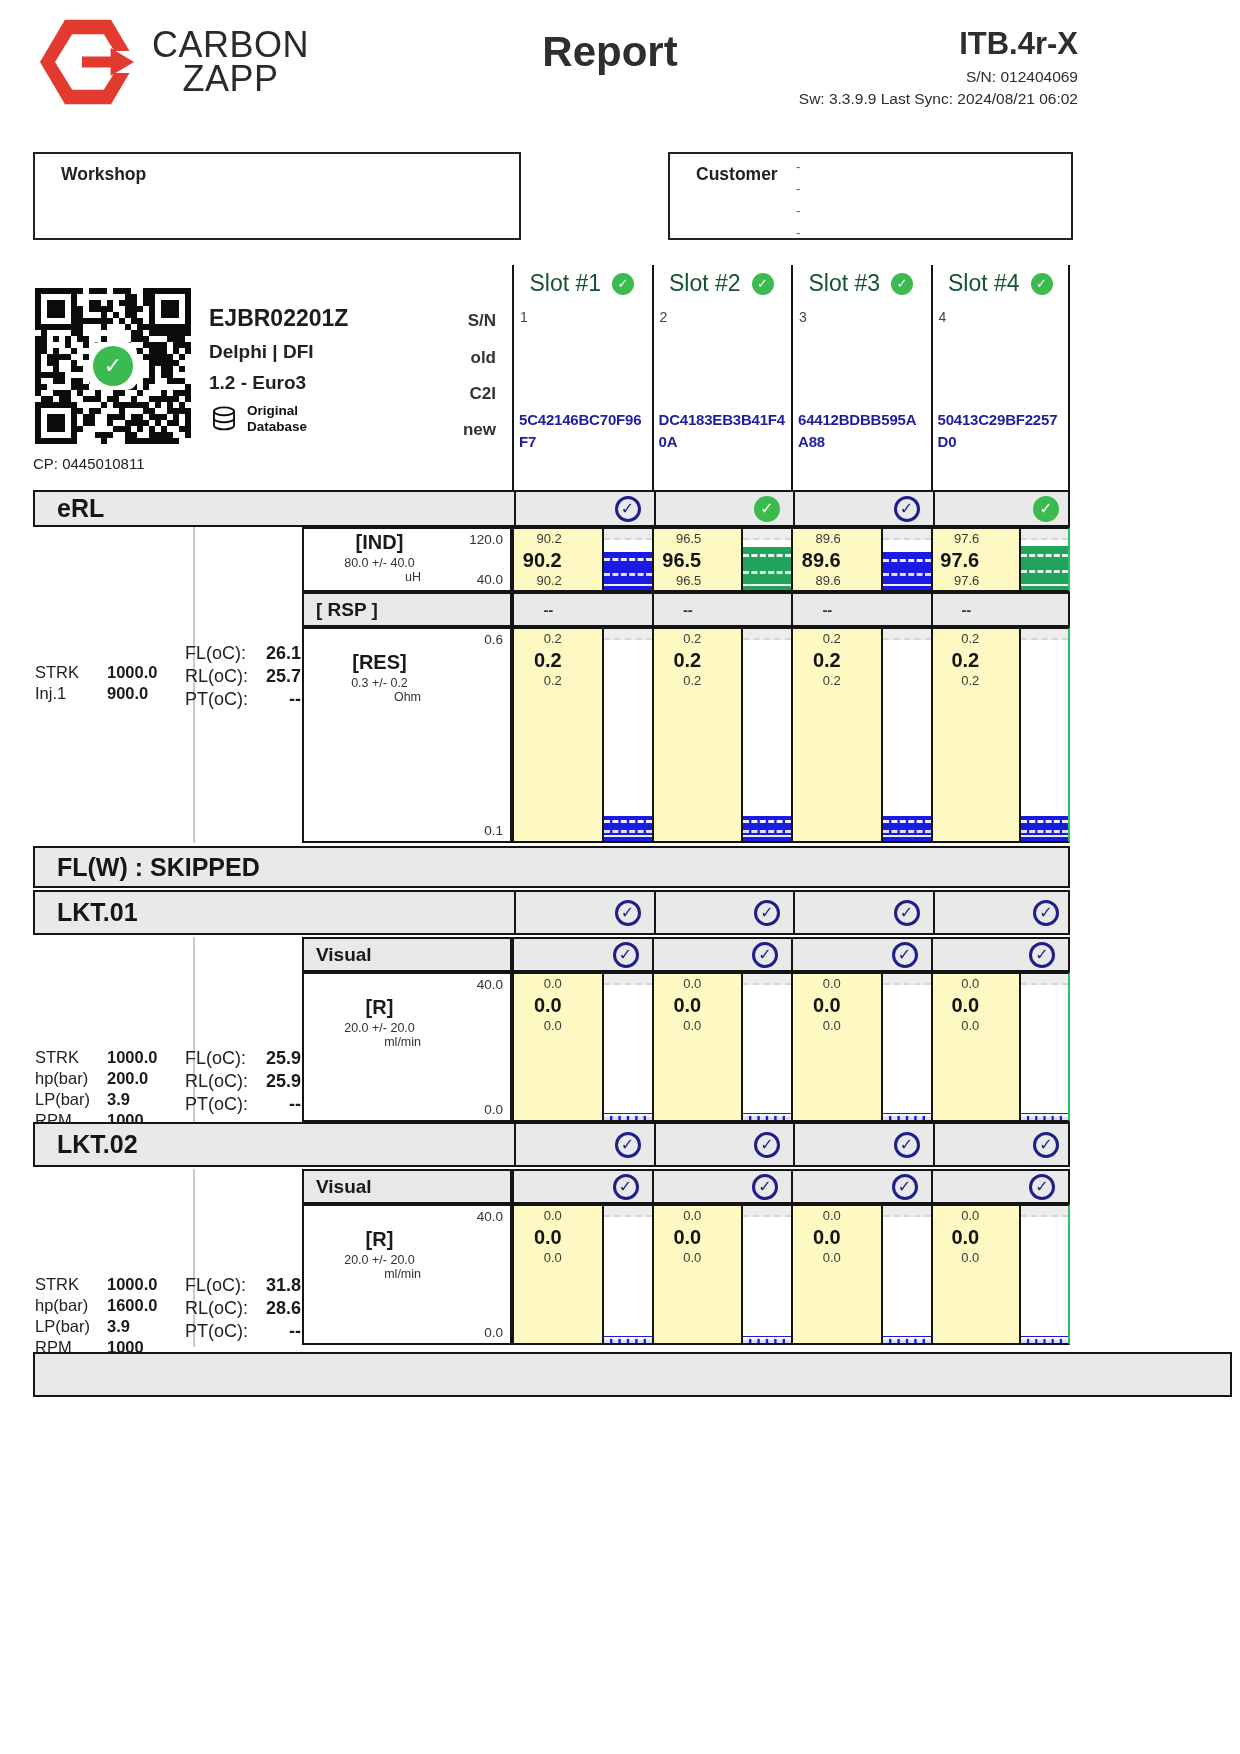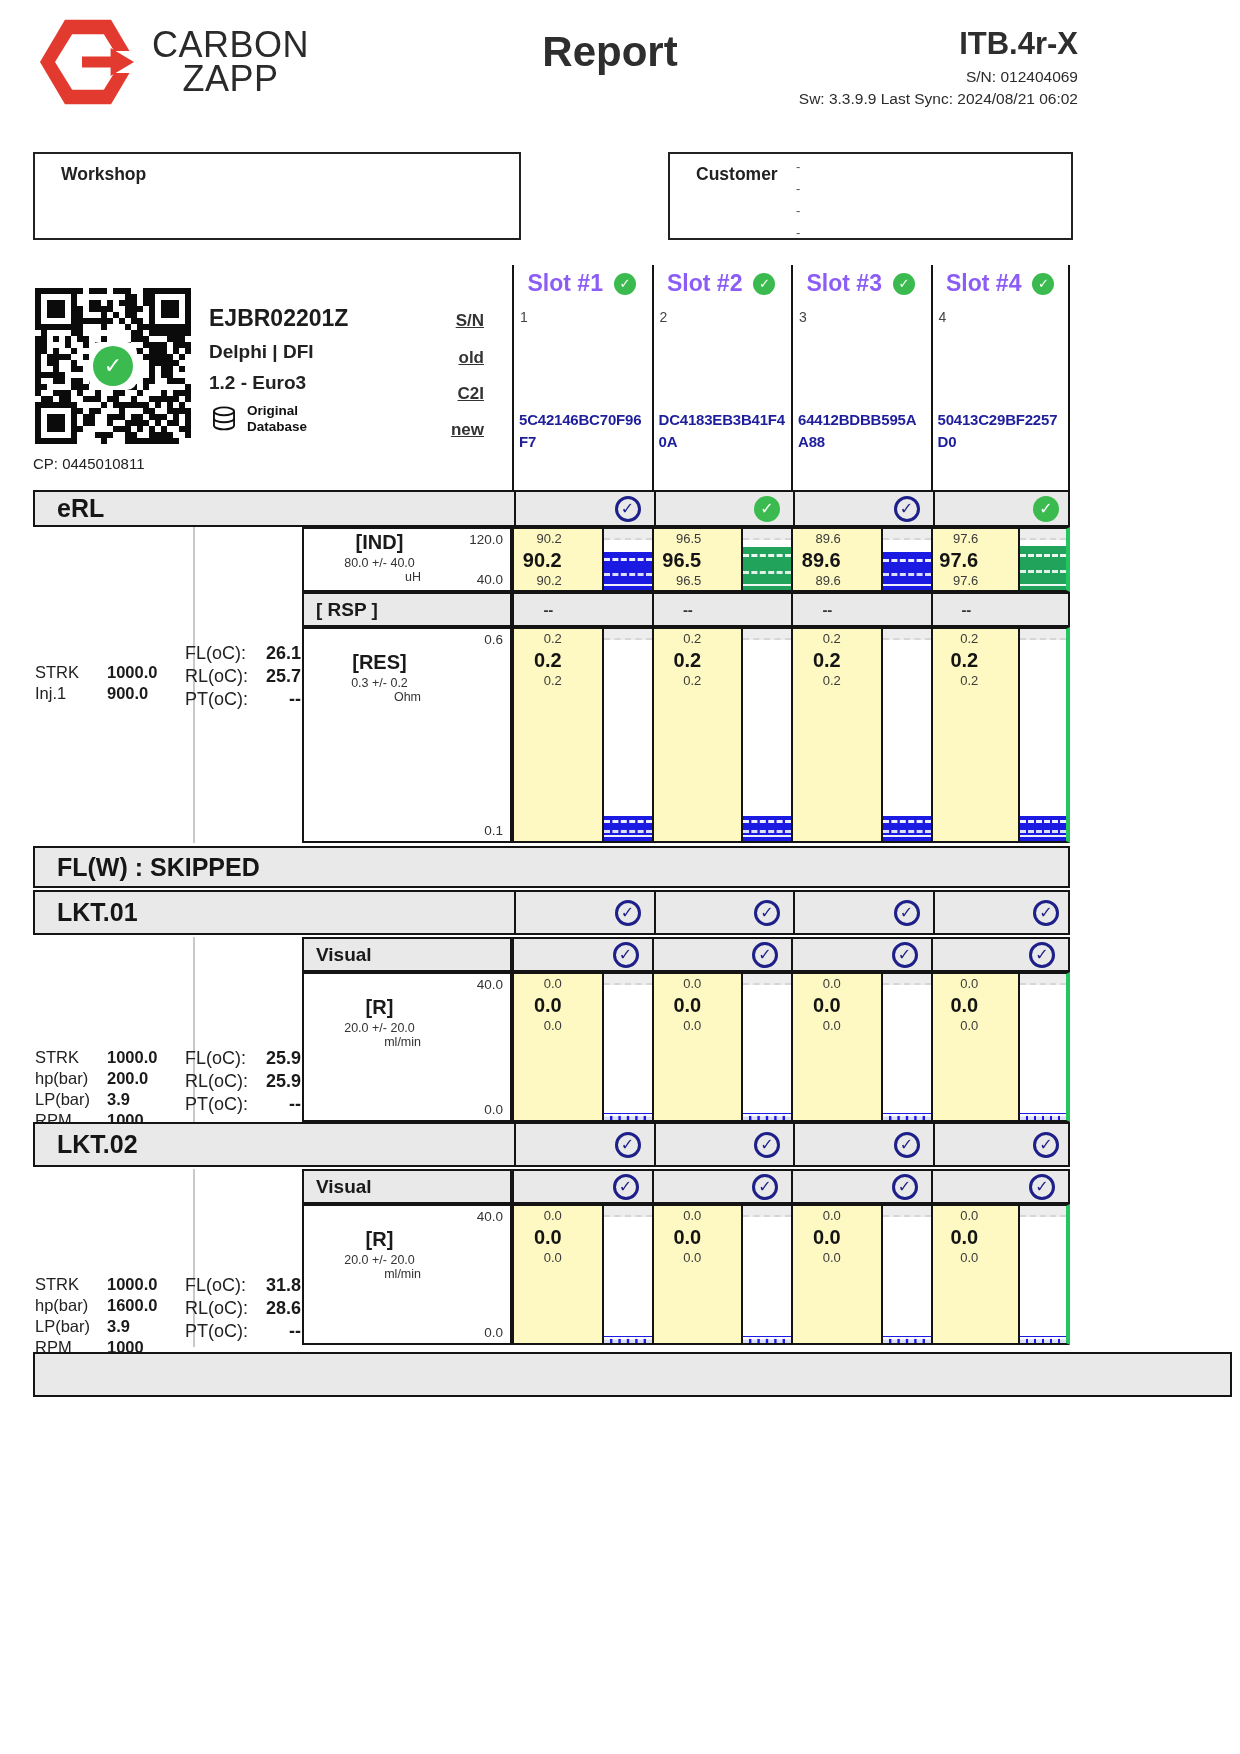--- a/index.html
+++ b/index.html
@@ -24,40 +24,40 @@
   .infobox{position:absolute;top:152px;height:88px;border:2px solid #222;box-sizing:border-box;background:#fff;}
   .wk{left:33px;width:488px;}
   .cu{left:668px;width:405px;}
   .infobox .lbl{position:absolute;left:26px;top:10px;font-size:17.5px;font-weight:bold;}
   .cu-dashes{position:absolute;left:126px;top:2px;font-size:13px;line-height:22px;color:#555;}
   
   .slot-table{position:absolute;left:33px;top:265px;width:1037px;height:225px;}
   .vline{position:absolute;top:0;bottom:0;width:2px;background:#141414;}
   .slot-col{position:absolute;top:0;bottom:0;width:139.5px;}
   .slot-head{position:absolute;left:0;right:0;top:5px;display:flex;justify-content:center;align-items:center;gap:11px;}
-  .slot-head .nm{font-size:23px;font-weight:bold;color:#8b5cf6;}
+  .slot-head .nm{font-size:23px;font-weight:normal;color:#14532d;}
   .slot-num{position:absolute;left:8px;top:44px;font-size:14px;color:#444;}
   .slot-serial{position:absolute;left:7px;right:5px;top:144px;font-size:15px;font-weight:bold;color:#1e1e9c;
                word-break:break-all;line-height:1.45;letter-spacing:-0.2px;}
   .qr-box{position:absolute;left:2px;top:23px;width:156px;height:156px;}
   #qr{display:grid;grid-template-columns:repeat(26,6px);grid-auto-rows:6px;}
   #qr div{width:6px;height:6px;background:#fff;}
   #qr div.on{background:#0b0b0b;}
   .qr-badge{position:absolute;left:54px;top:54px;width:48px;height:48px;background:#fff;border-radius:10px;
             display:flex;align-items:center;justify-content:center;}
   .qr-badge .inner{width:40px;height:40px;border-radius:50%;background:#3bbb4f;color:#fff;font-size:22px;
             font-weight:bold;display:flex;align-items:center;justify-content:center;}
   .cp-text{position:absolute;left:0px;top:190px;font-size:15px;color:#222;}
   .prod{position:absolute;left:176px;top:40px;}
   .prod .code{font-size:23px;font-weight:bold;color:#1c1c1c;}
   .prod .sub{font-size:19px;font-weight:600;margin-top:9px;color:#222;}
   .dbrow{display:flex;align-items:center;gap:8px;margin-top:9px;}
   .dbtxt{font-size:13.5px;font-weight:bold;line-height:1.15;color:#111;}
   .snlabels{position:absolute;left:0;top:0;width:479px;height:100%;}
-  .snlabels span{position:absolute;right:28px;font-size:17px;font-weight:bold;color:#333;text-decoration:underline;}
+  .snlabels span{position:absolute;right:16px;font-size:17px;font-weight:bold;color:#333;}
   
   .chk{width:26px;height:26px;border-radius:50%;display:flex;align-items:center;justify-content:center;
        font-weight:bold;box-sizing:border-box;flex:none;}
   .chk.navy{border:3px solid #1d2088;color:#1d2088;font-size:16px;background:transparent;}
   .chk.green{background:#3bbb4f;color:#fff;font-size:16px;border:none;}
   .chk.small{width:22px;height:22px;font-size:13px;}
   
   .section{position:absolute;left:33px;width:1037px;}
   .sec-bar{display:grid;grid-template-columns:479px repeat(4,139.5px);background:#e9e9e9;
            border:2px solid #141414;box-sizing:border-box;align-items:center;}
@@ -75,21 +75,21 @@
   .tl-tol{font-size:12.5px;color:#333;margin-top:2px;}
   .tl-unit{font-size:12.5px;color:#333;align-self:flex-end;padding-right:34px;}
   .tl-scale{width:48px;display:flex;flex-direction:column;justify-content:space-between;
             align-items:flex-end;padding:3px 7px 3px 0;font-size:13.5px;color:#333;}
   .pt22{padding-top:22px;} .pt20{padding-top:20px;}
   .rsplabel{border:2px solid #141414;box-sizing:border-box;background:#e9e9e9;display:flex;align-items:center;}
   .rsplabel .tl-name{font-size:19px;padding-left:12px;}
   .vislabel{border:2px solid #141414;box-sizing:border-box;background:#e9e9e9;display:flex;align-items:center;}
   .vislabel .tl-name{font-size:19px;padding-left:12px;}
   .tcell{border:2px solid #141414;border-right:none;box-sizing:border-box;display:flex;background:#fef9c3;gap:35px;}
-  .tcell.last{border-right:4px solid #22c55e;}
+  .tcell.last{border-right:2px solid #22c55e;}
   .vals{flex:1;text-align:right;padding:2px 5px 0 0;}
   .vals .t,.vals .b{font-size:13px;color:#3a3a3a;line-height:1.3;}
   .vals .m{font-size:20px;font-weight:bold;color:#141414;line-height:1.25;}
   .chart{flex:1;border-left:2px solid #141414;position:relative;background:#fff;overflow:hidden;}
   .chart::before{content:"";position:absolute;left:0;right:0;top:0;height:9px;background:#ededed;
                  border-bottom:2px dashed #d6d6d6;}
   .bar{position:absolute;left:0;right:0;bottom:0;}
   .bar.blue{background:#1a1ae2;}
   .bar.green{background:#21a35b;}
   .bar::before{content:"";position:absolute;left:0;right:0;top:18%;border-top:3px dashed rgba(255,255,255,.92);}

